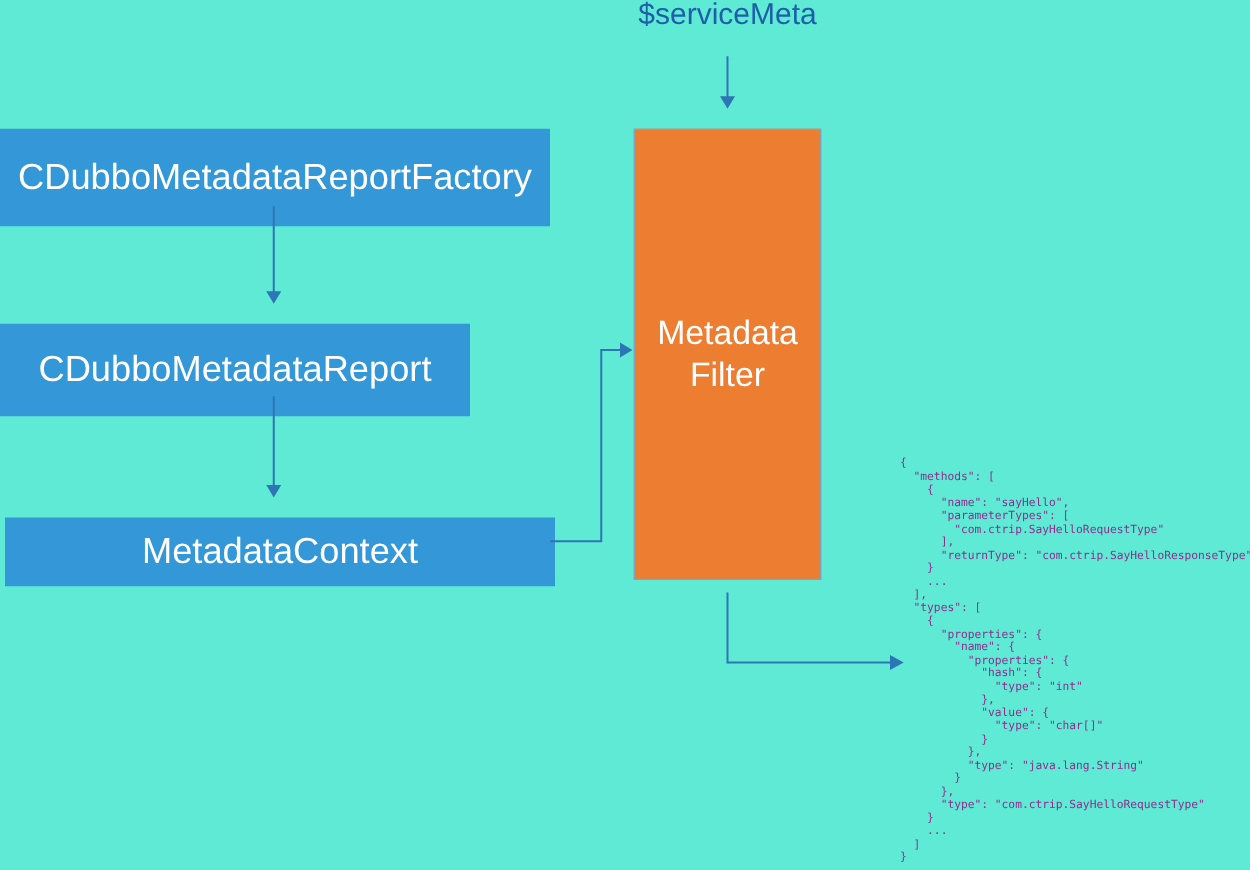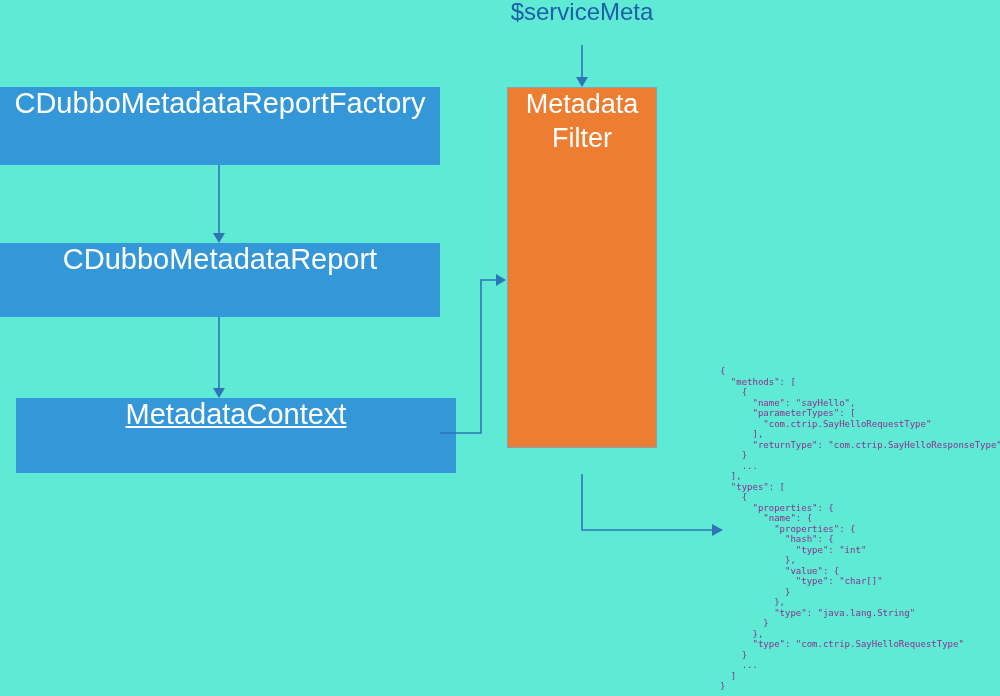--- a/index.html
+++ b/index.html
@@ -21,34 +21,35 @@
     top: -2px;
     transform: translateX(-50%);
     font-size: 24px;
     font-weight: 500;
     color: #1e5fa8;
     white-space: nowrap;
   }
   .box {
     position: absolute;
     display: flex;
-    align-items: flex-start;
+    align-items: center;
     justify-content: center;
     text-align: center;
     color: #ffffff;
     font-weight: 300;
     box-sizing: border-box;
+    margin-top: 16px;
   }
   .box-blue {
     background: #3397d8;
     font-size: 29px;
   }
   .box-factory { left: 0; top: 87px;  width: 440px; height: 78px; }
-  .box-report  { left: 0; top: 243px; width: 440px; height: 74px; }
-  .box-context { left: 16px; top: 398px; width: 440px; height: 75px; text-decoration: underline; }
+  .box-report  { left: 0; top: 243px; width: 376px; height: 74px; }
+  .box-context { left: 4px; top: 398px; width: 440px; height: 55px; }
   .box-filter {
     left: 507px; top: 87px; width: 150px; height: 361px;
     background: #ed7d31;
     border: 1px solid #8b9fb8;
     font-size: 27px;
     line-height: 1.25;
     padding: 0 12px;
   }
   .connectors {
     position: absolute;

